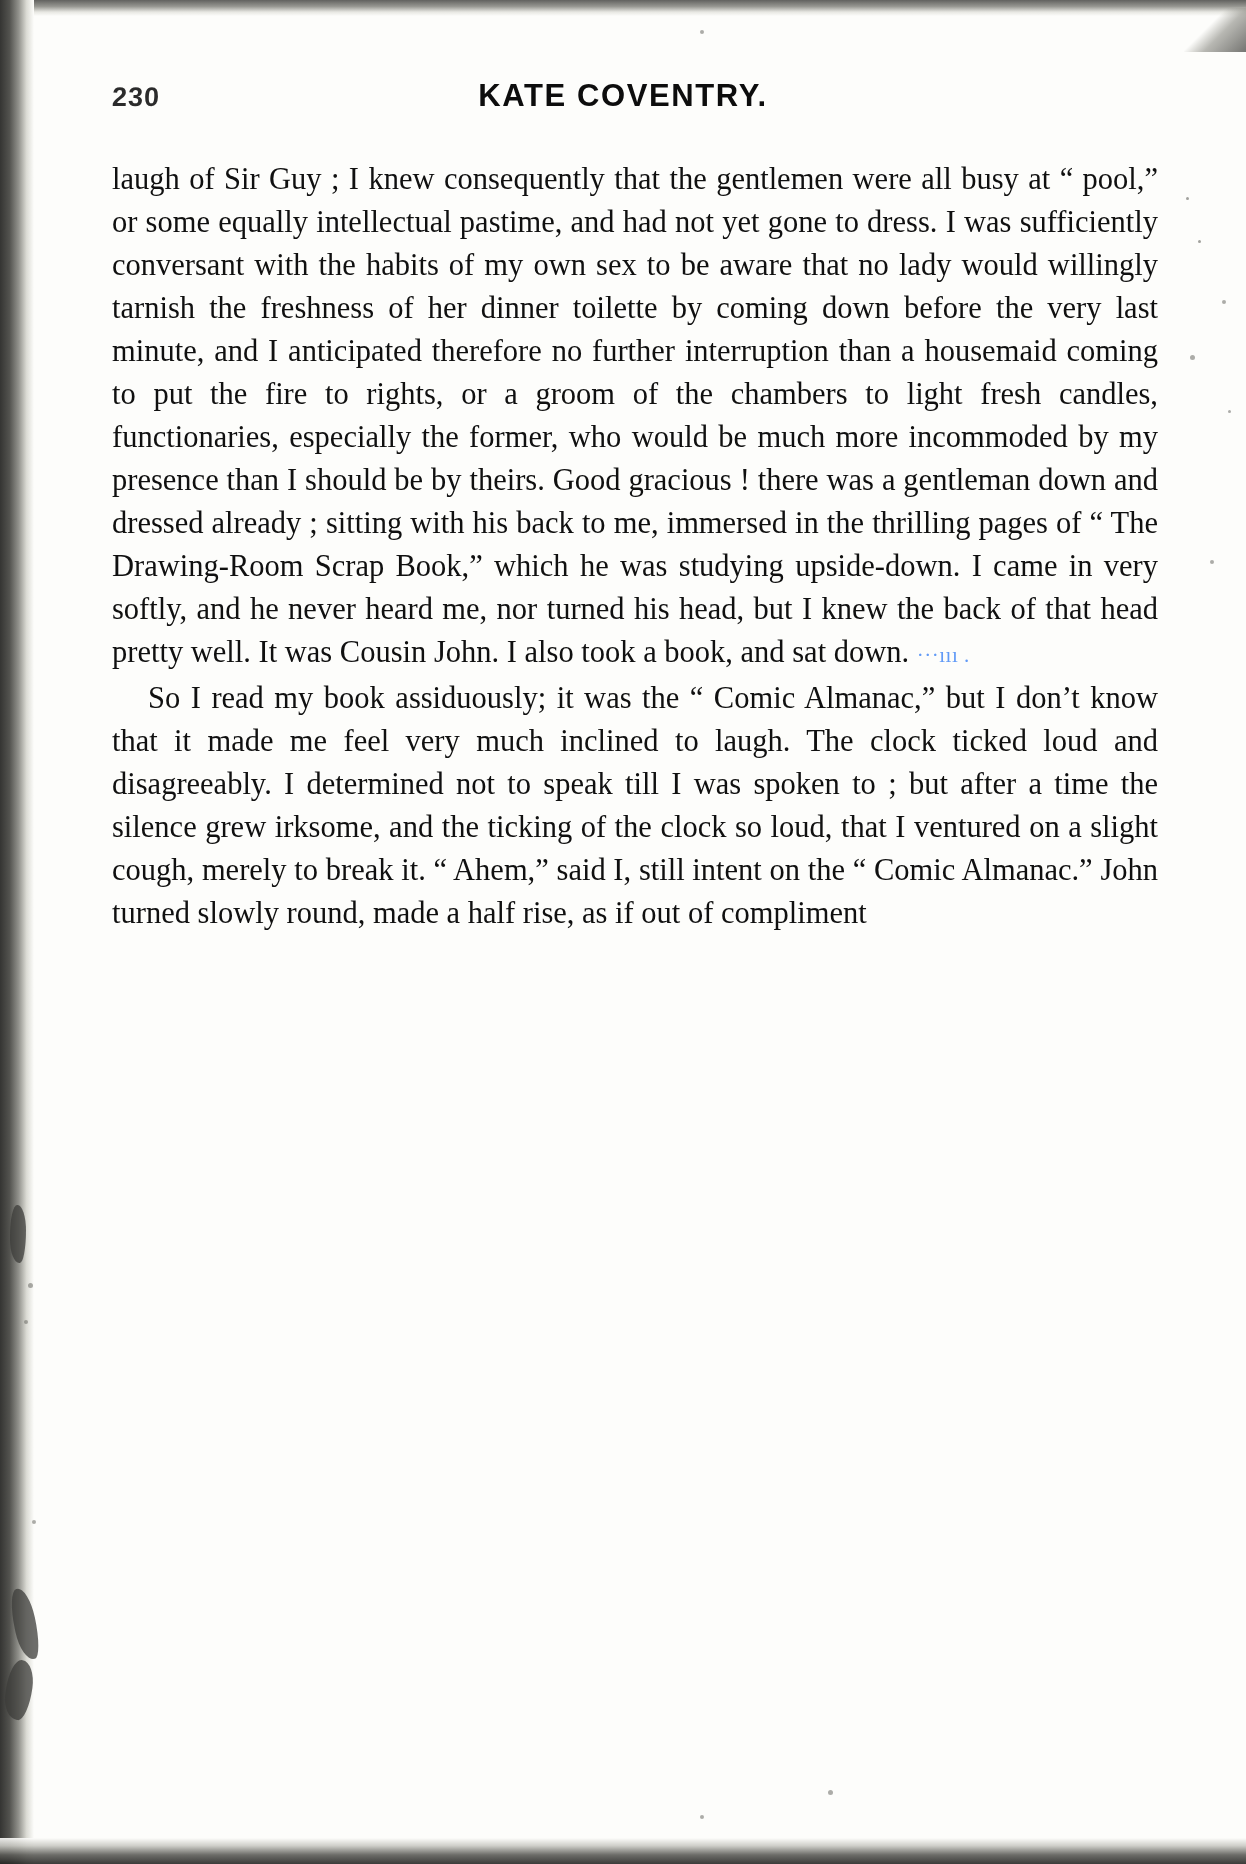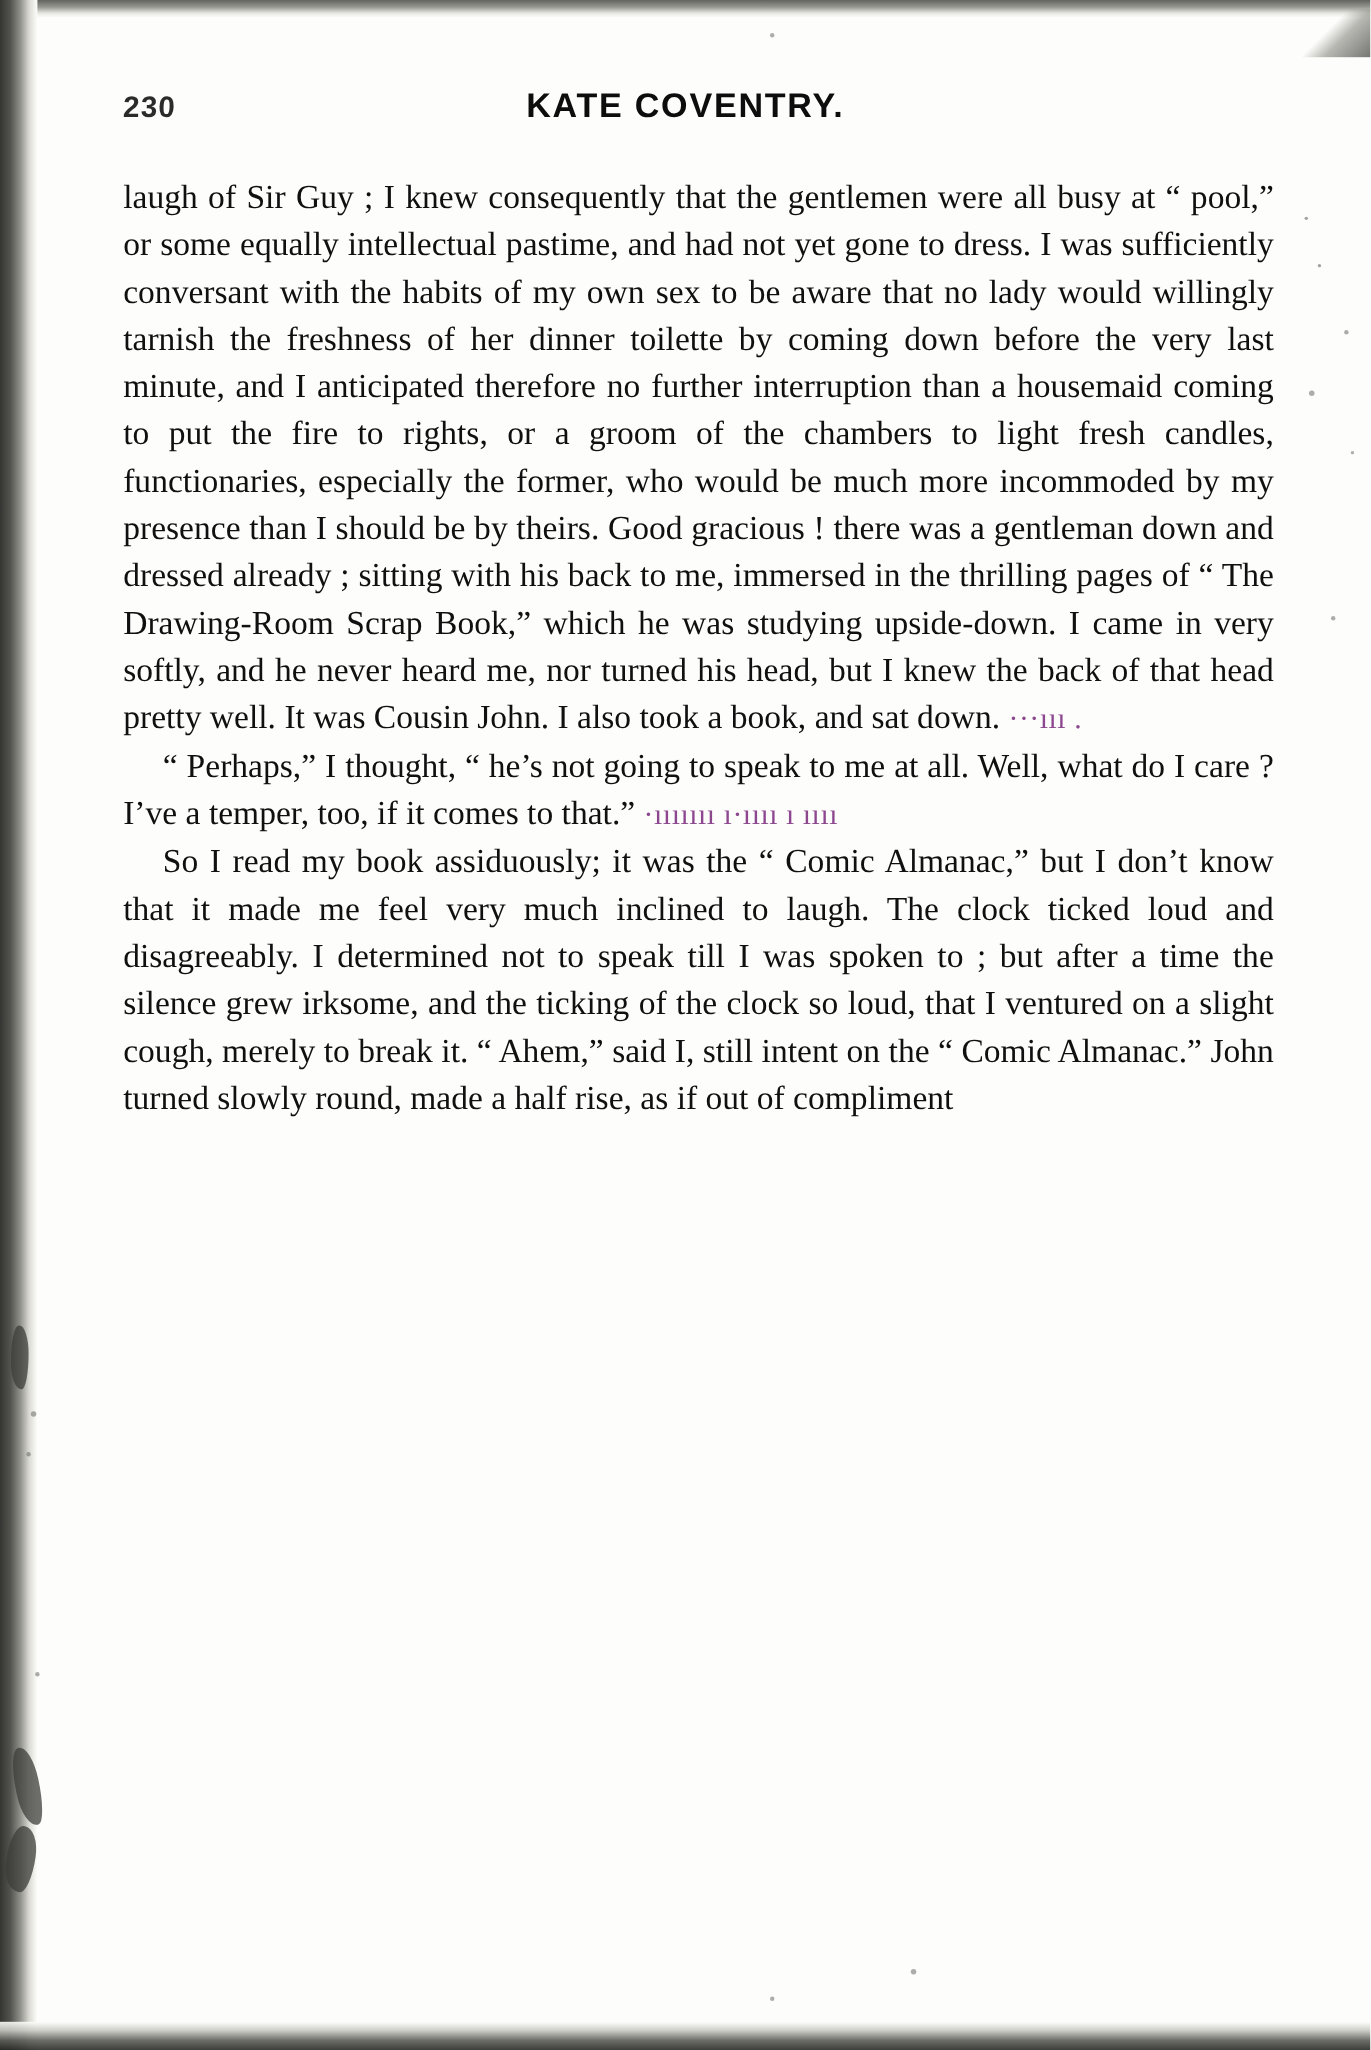--- a/index.html
+++ b/index.html
@@ -102,22 +102,22 @@
   }
   .para {
     margin: 0;
     text-align: justify;
     text-justify: inter-word;
   }
   .para + .para { margin-top: 0; }
   .indent { text-indent: 36px; }
 
   .ghost {
-    color: #701a75;
-    font-size: 27px;
+    color: #3b82f6;
+    font-size: 21px;
     letter-spacing: 0.5px;
     opacity: 0.8;
     font-family: "Liberation Serif", serif;
   }
 
   
   .margin-dot {
     position: absolute;
     width: 3px; height: 3px;
     background: #7b7b75;
@@ -155,21 +155,17 @@
     <div class="folio">230</div>
     <div class="running-head">KATE COVENTRY.</div>
   </div>
 
   <div class="body-text">
     <p class="para">
       <span>laugh of Sir Guy ; I knew consequently that the gentlemen were all busy at “ pool,” or some equally intellectual pastime, and had not yet gone to dress. I was sufficiently conversant with the habits of my own sex to be aware that no lady would willingly tarnish the freshness of her dinner toilette by coming down before the very last minute, and I anticipated therefore no further interruption than a housemaid coming to put the fire to rights, or a groom of the chambers to light fresh candles, functionaries, especially the former, who would be much more incommoded by my presence than I should be by theirs. Good gracious ! there was a gentleman down and dressed already ; sitting with his back to me, immersed in the thrilling pages of “ The Drawing-Room Scrap Book,” which he was studying upside-down. I came in very softly, and he never heard me, nor turned his head, but I knew the back of that head pretty well. It was Cousin John. I also took a book, and sat down.</span>
       <span class="ghost">···ııı .</span>
     </p>
     <p class="para indent">
-      <span>“ Perhaps,” I thought, “ he’s not going to speak to me at all. Well, what do I care ? I’ve a temper, too, if it comes to that.”</span>
-      <span class="ghost">·ııııııı ı·ıııı ı ıııı</span>
-    </p>
-    <p class="para indent">
       <span>So I read my book assiduously; it was the “ Comic Almanac,” but I don’t know that it made me feel very much inclined to laugh. The clock ticked loud and disagreeably. I determined not to speak till I was spoken to ; but after a time the silence grew irksome, and the ticking of the clock so loud, that I ventured on a slight cough, merely to break it. “ Ahem,” said I, still intent on the “ Comic Almanac.” John turned slowly round, made a half rise, as if out of compliment</span>
     </p>
   </div>
 
 </div>
 
 </body></html>

